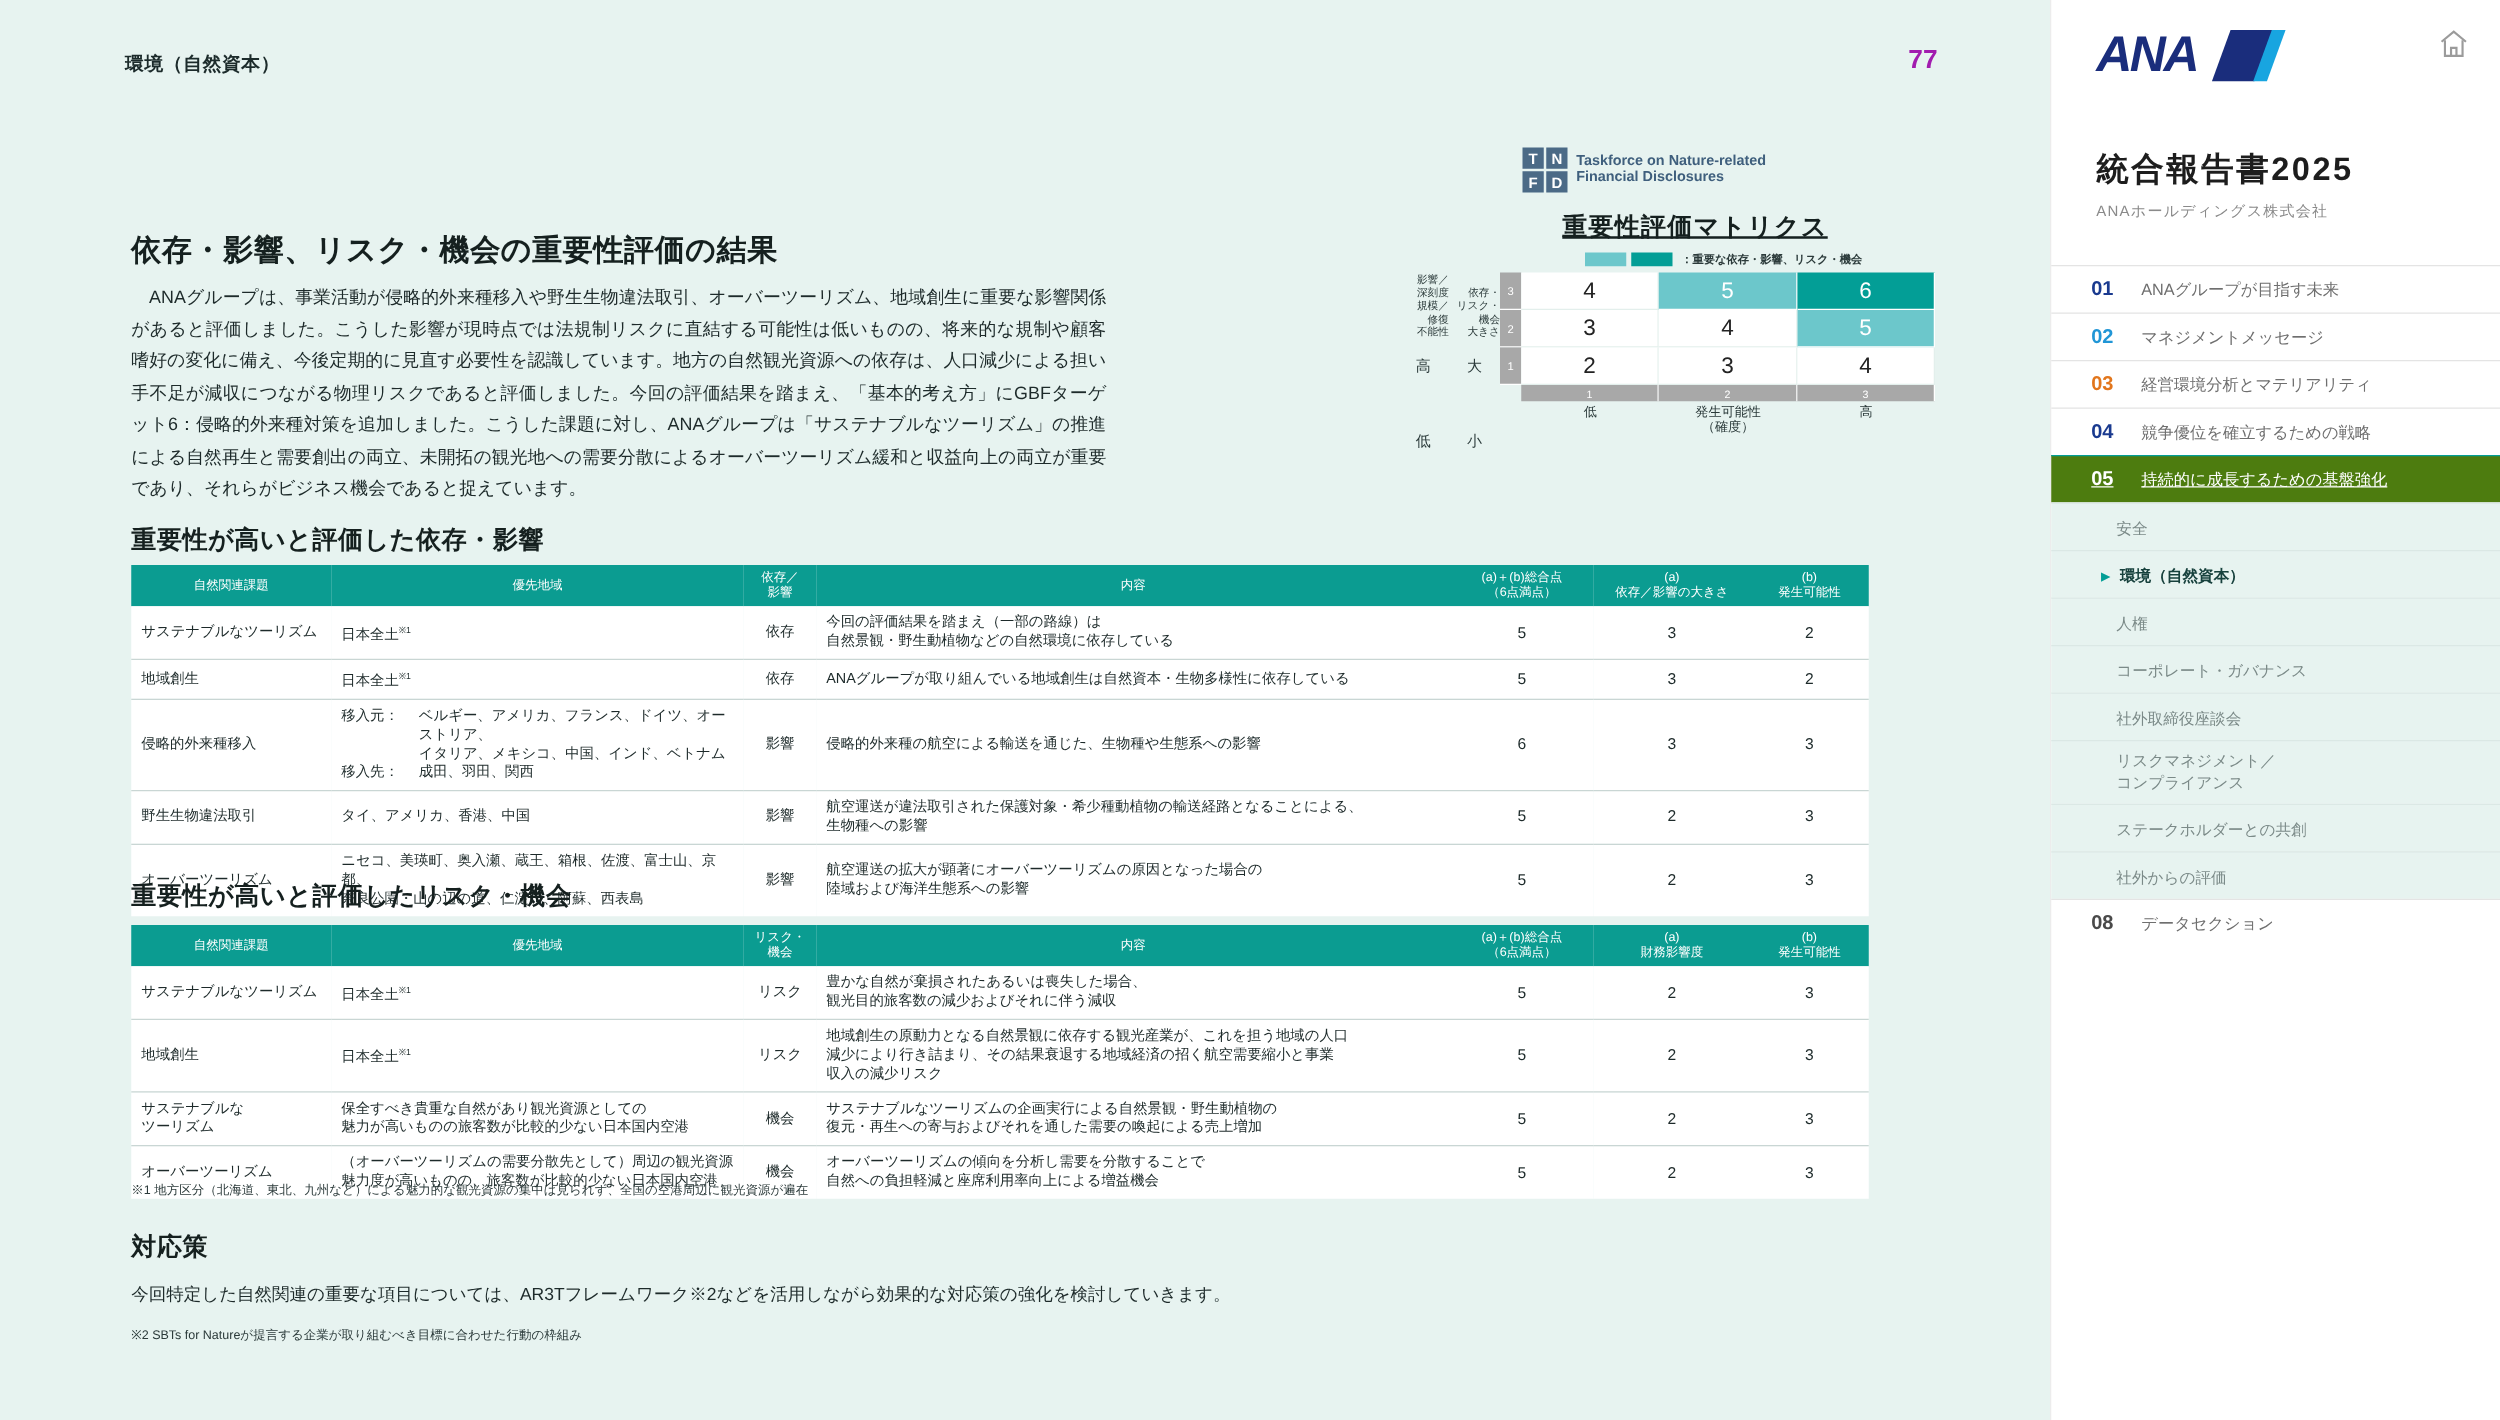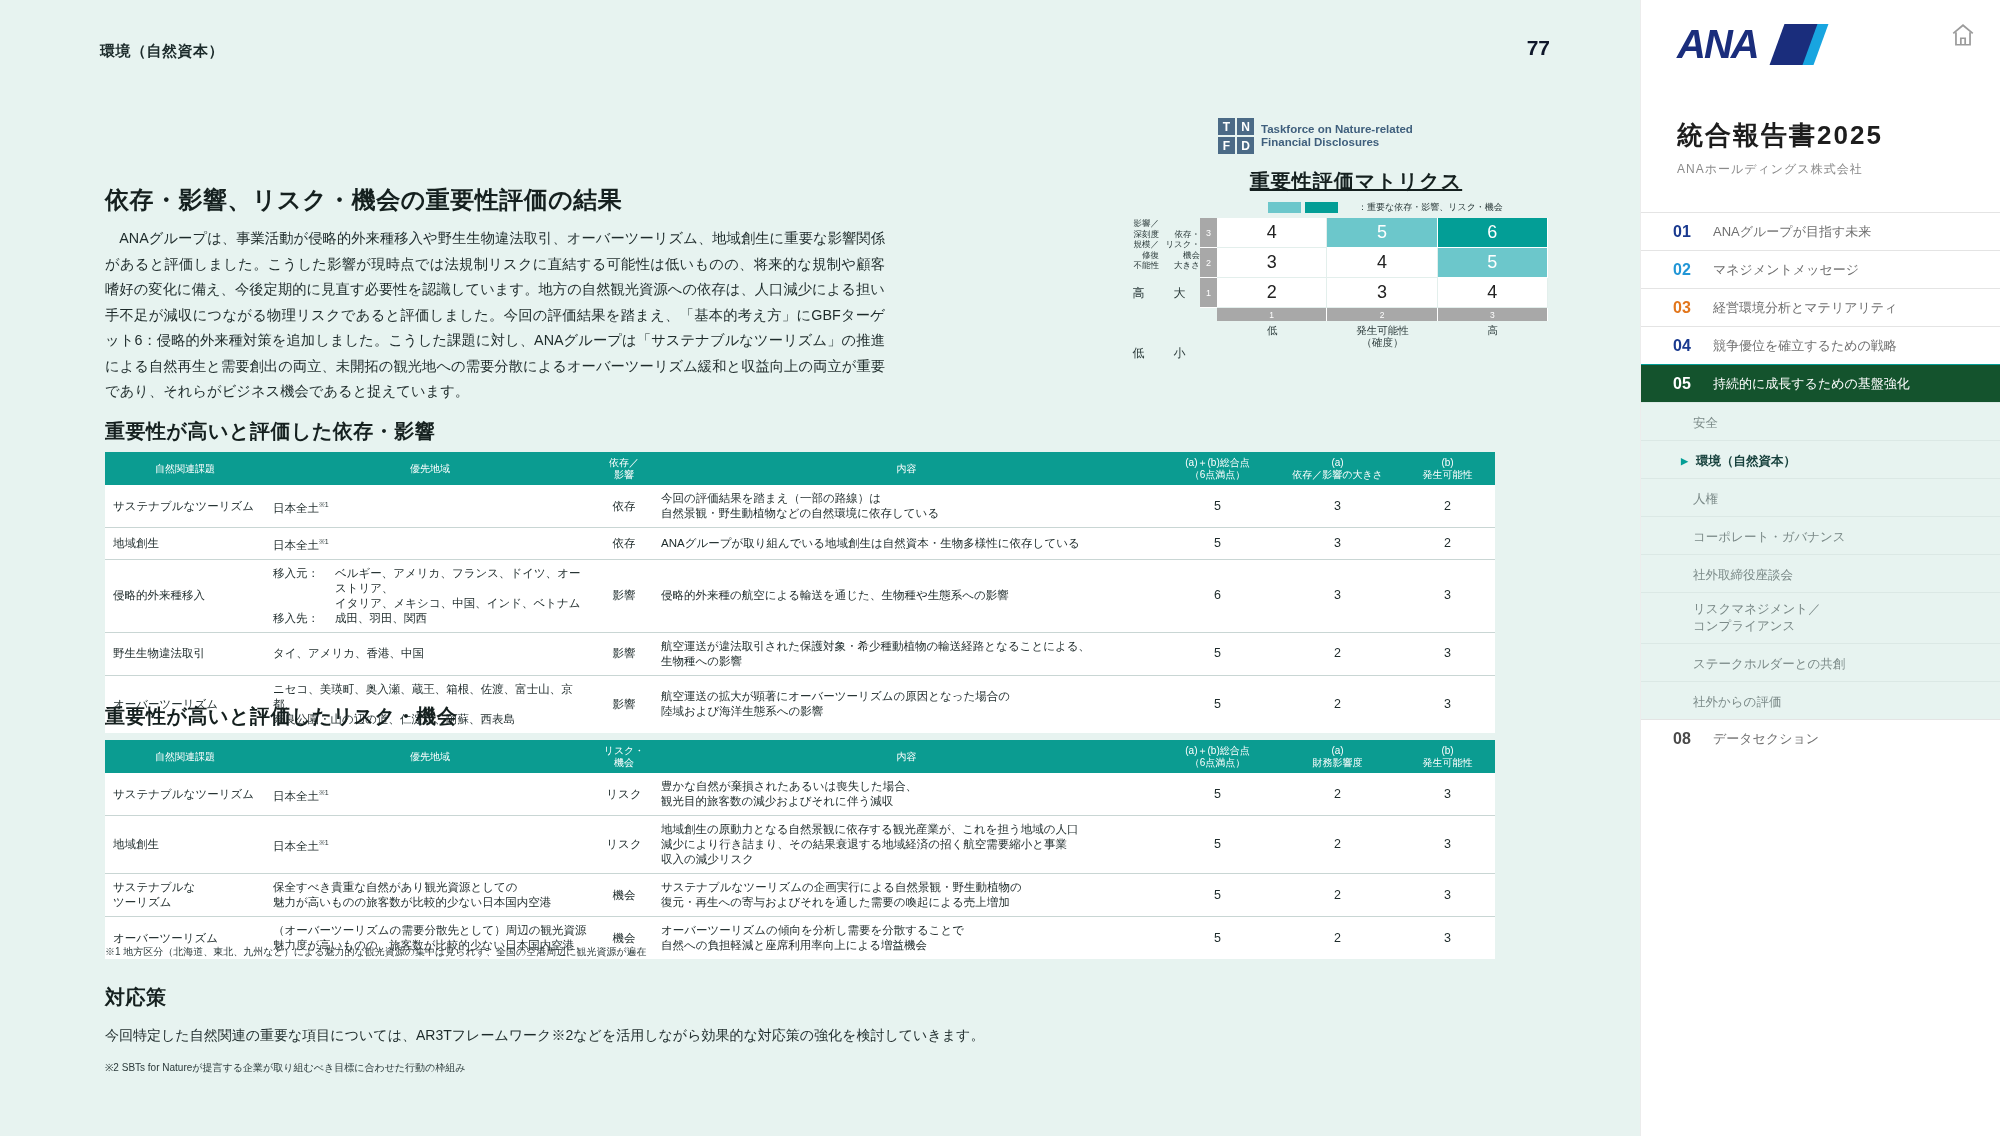--- a/index.html
+++ b/index.html
@@ -18,21 +18,21 @@
     width:1640px; height:1136px;
     background:#e7f3f0;
     flex:0 0 1640px;
   }
   .doc-header {
     position:absolute; top:42px; left:100px;
     font-size:15px; font-weight:bold; color:#1c2b2b; letter-spacing:.5px;
   }
   .page-num {
     position:absolute; top:36px; right:90px;
-    font-size:21px; font-weight:bold; color:#0f172a;
+    font-size:21px; font-weight:bold; color:#a21caf;
   }
 
   h2.sec-title {
     position:absolute; left:105px;
     font-size:24px; font-weight:bold; color:#15201f; margin:0;
     letter-spacing:.5px;
   }
   .lead {
     position:absolute; left:105px; top:212px; width:780px;
     font-size:14.3px; line-height:25.5px; color:#1d2a2a;
@@ -49,21 +49,21 @@
     display:flex; align-items:center; justify-content:center; font-family:"Liberation Sans",sans-serif;
   }
   .tnfd-text { font-size:11.5px; line-height:13.5px; font-weight:bold; color:#3f5f7d; }
 
   .mx-title { text-align:center; font-size:20px; font-weight:bold; color:#15201f; margin:14px 0 0 46px; letter-spacing:1px;text-decoration:underline;}
 
   .legend { display:flex; align-items:center; gap:4px; margin:6px 0 4px 150px; font-size:9px; color:#2b3a3a;}
   .legend .sw { width:33px; height:11px; display:block; }
   .legend .sw.light { background:#6cc7cb; }
   .legend .sw.dark  { background:#039e96; }
-  .legend .lb { margin-left:16px; font-size:9px;}
+  .legend .lb { margin-left:3px; font-size:9px;font-weight:bold;}
 
   .mx-body { display:flex; align-items:flex-start; }
   .ax-labels { display:flex; flex-direction:column; width:82px; flex:0 0 82px; padding-top:0px;}
   .ax-head { display:flex; font-size:8.5px; line-height:10.5px; color:#2b3a3a; text-align:right; height:60px;}
   .ax-head div { flex:1; }
   .ax-rows { display:flex; flex-direction:column; }
   .ax-row { height:30px; display:flex; align-items:center; font-size:12px; color:#2b3a3a; }
   .ax-row div { flex:1; text-align:center; }
   .ax-row.blank { visibility:hidden; }
 
@@ -126,21 +126,21 @@
   .nav-item {
     display:flex; align-items:center; gap:14px;
     height:38px; padding:0 16px 0 32px;
     border-top:1px solid #e4e4e4; font-size:13px; color:#6f6f6f;
   }
   .nav-item .no { font-size:16px; font-weight:bold; width:26px; }
   .nav-item.n01 .no { color:#1a3a8f; }
   .nav-item.n02 .no { color:#2196d6; }
   .nav-item.n03 .no { color:#e2761c; }
   .nav-item.n04 .no { color:#1a3a8f; }
-  .nav-item.n05 { background:#14532d; color:#fff; border-top-color:#039e96;}
+  .nav-item.n05 { background:#4d7c0f; color:#fff; border-top-color:#039e96;text-decoration:underline;}
   .nav-item.n05 .no { color:#fff; }
   .nav-item.n06 .no { color:#4a4a4a; }
   .nav-sub {
     display:flex; align-items:flex-end; gap:8px;
     min-height:38px; padding:8px 16px 8px 52px;
     border-top:1px solid #dbe8e5; background:#e7f3f0;
     font-size:12.5px; color:#7b8a88; line-height:17px;
   }
   .nav-sub.active { color:#17413d; font-weight:bold; }
   .nav-sub .caret { color:#039e96; font-size:9px; margin-left:-12px; }

